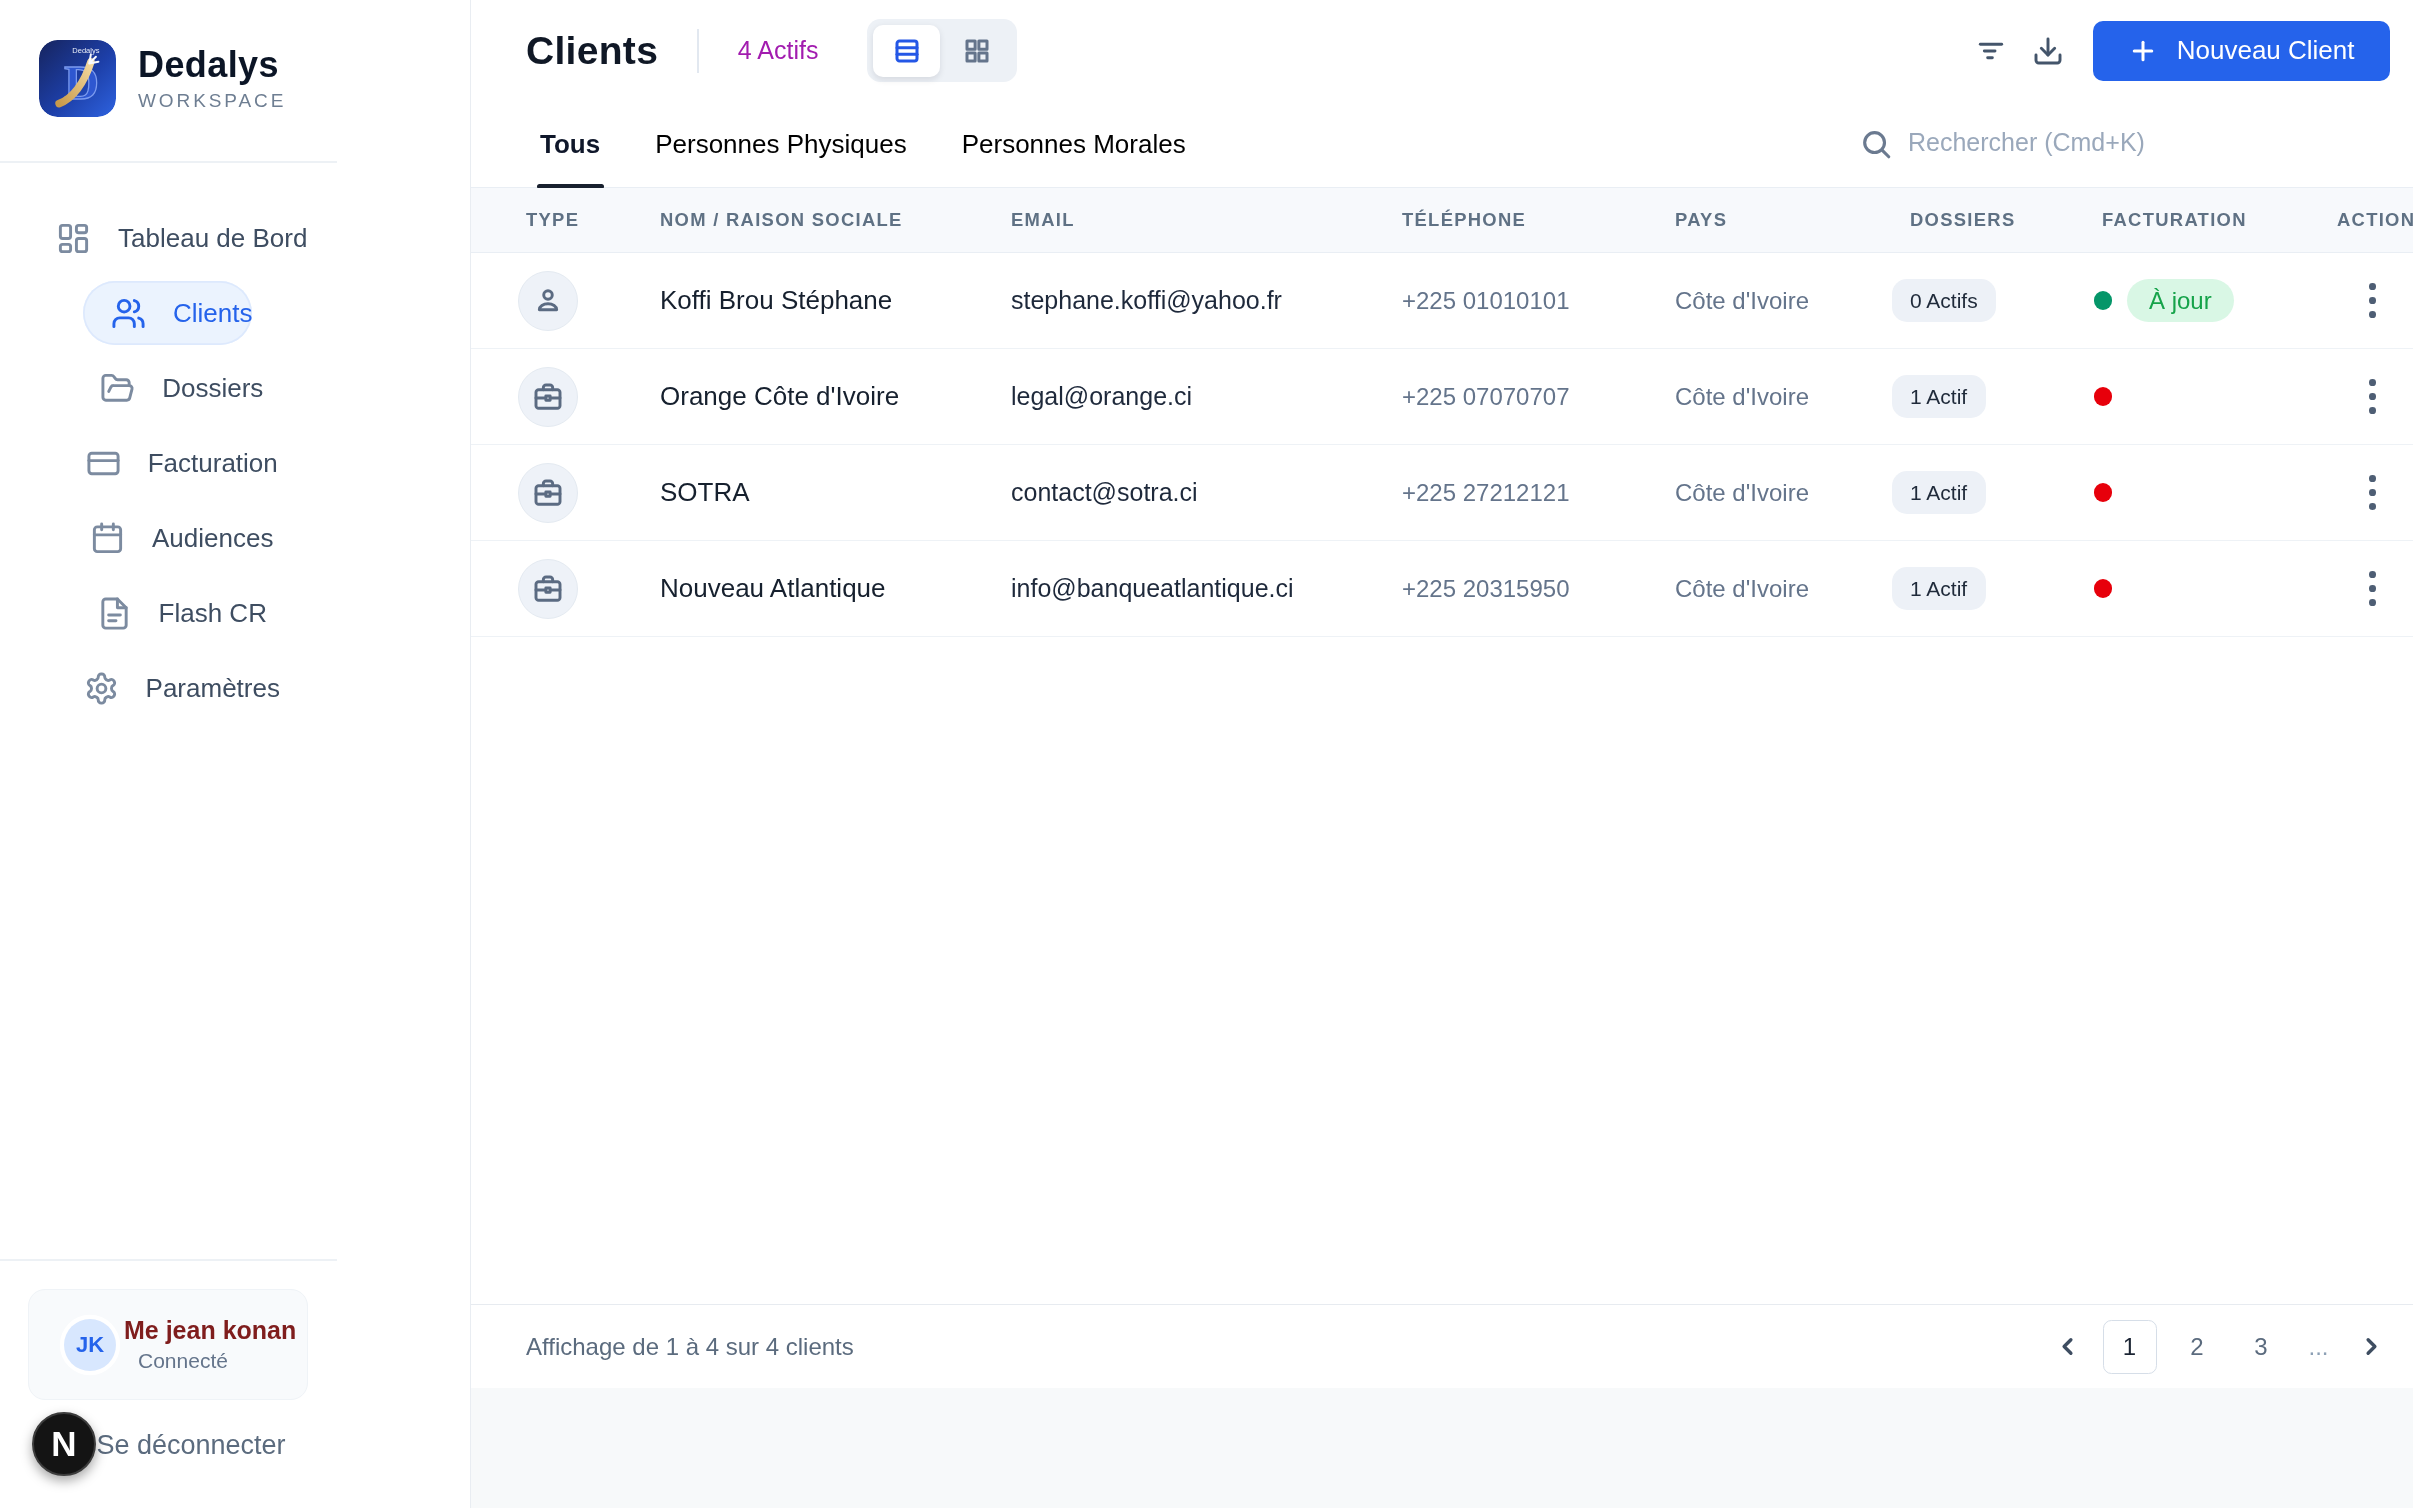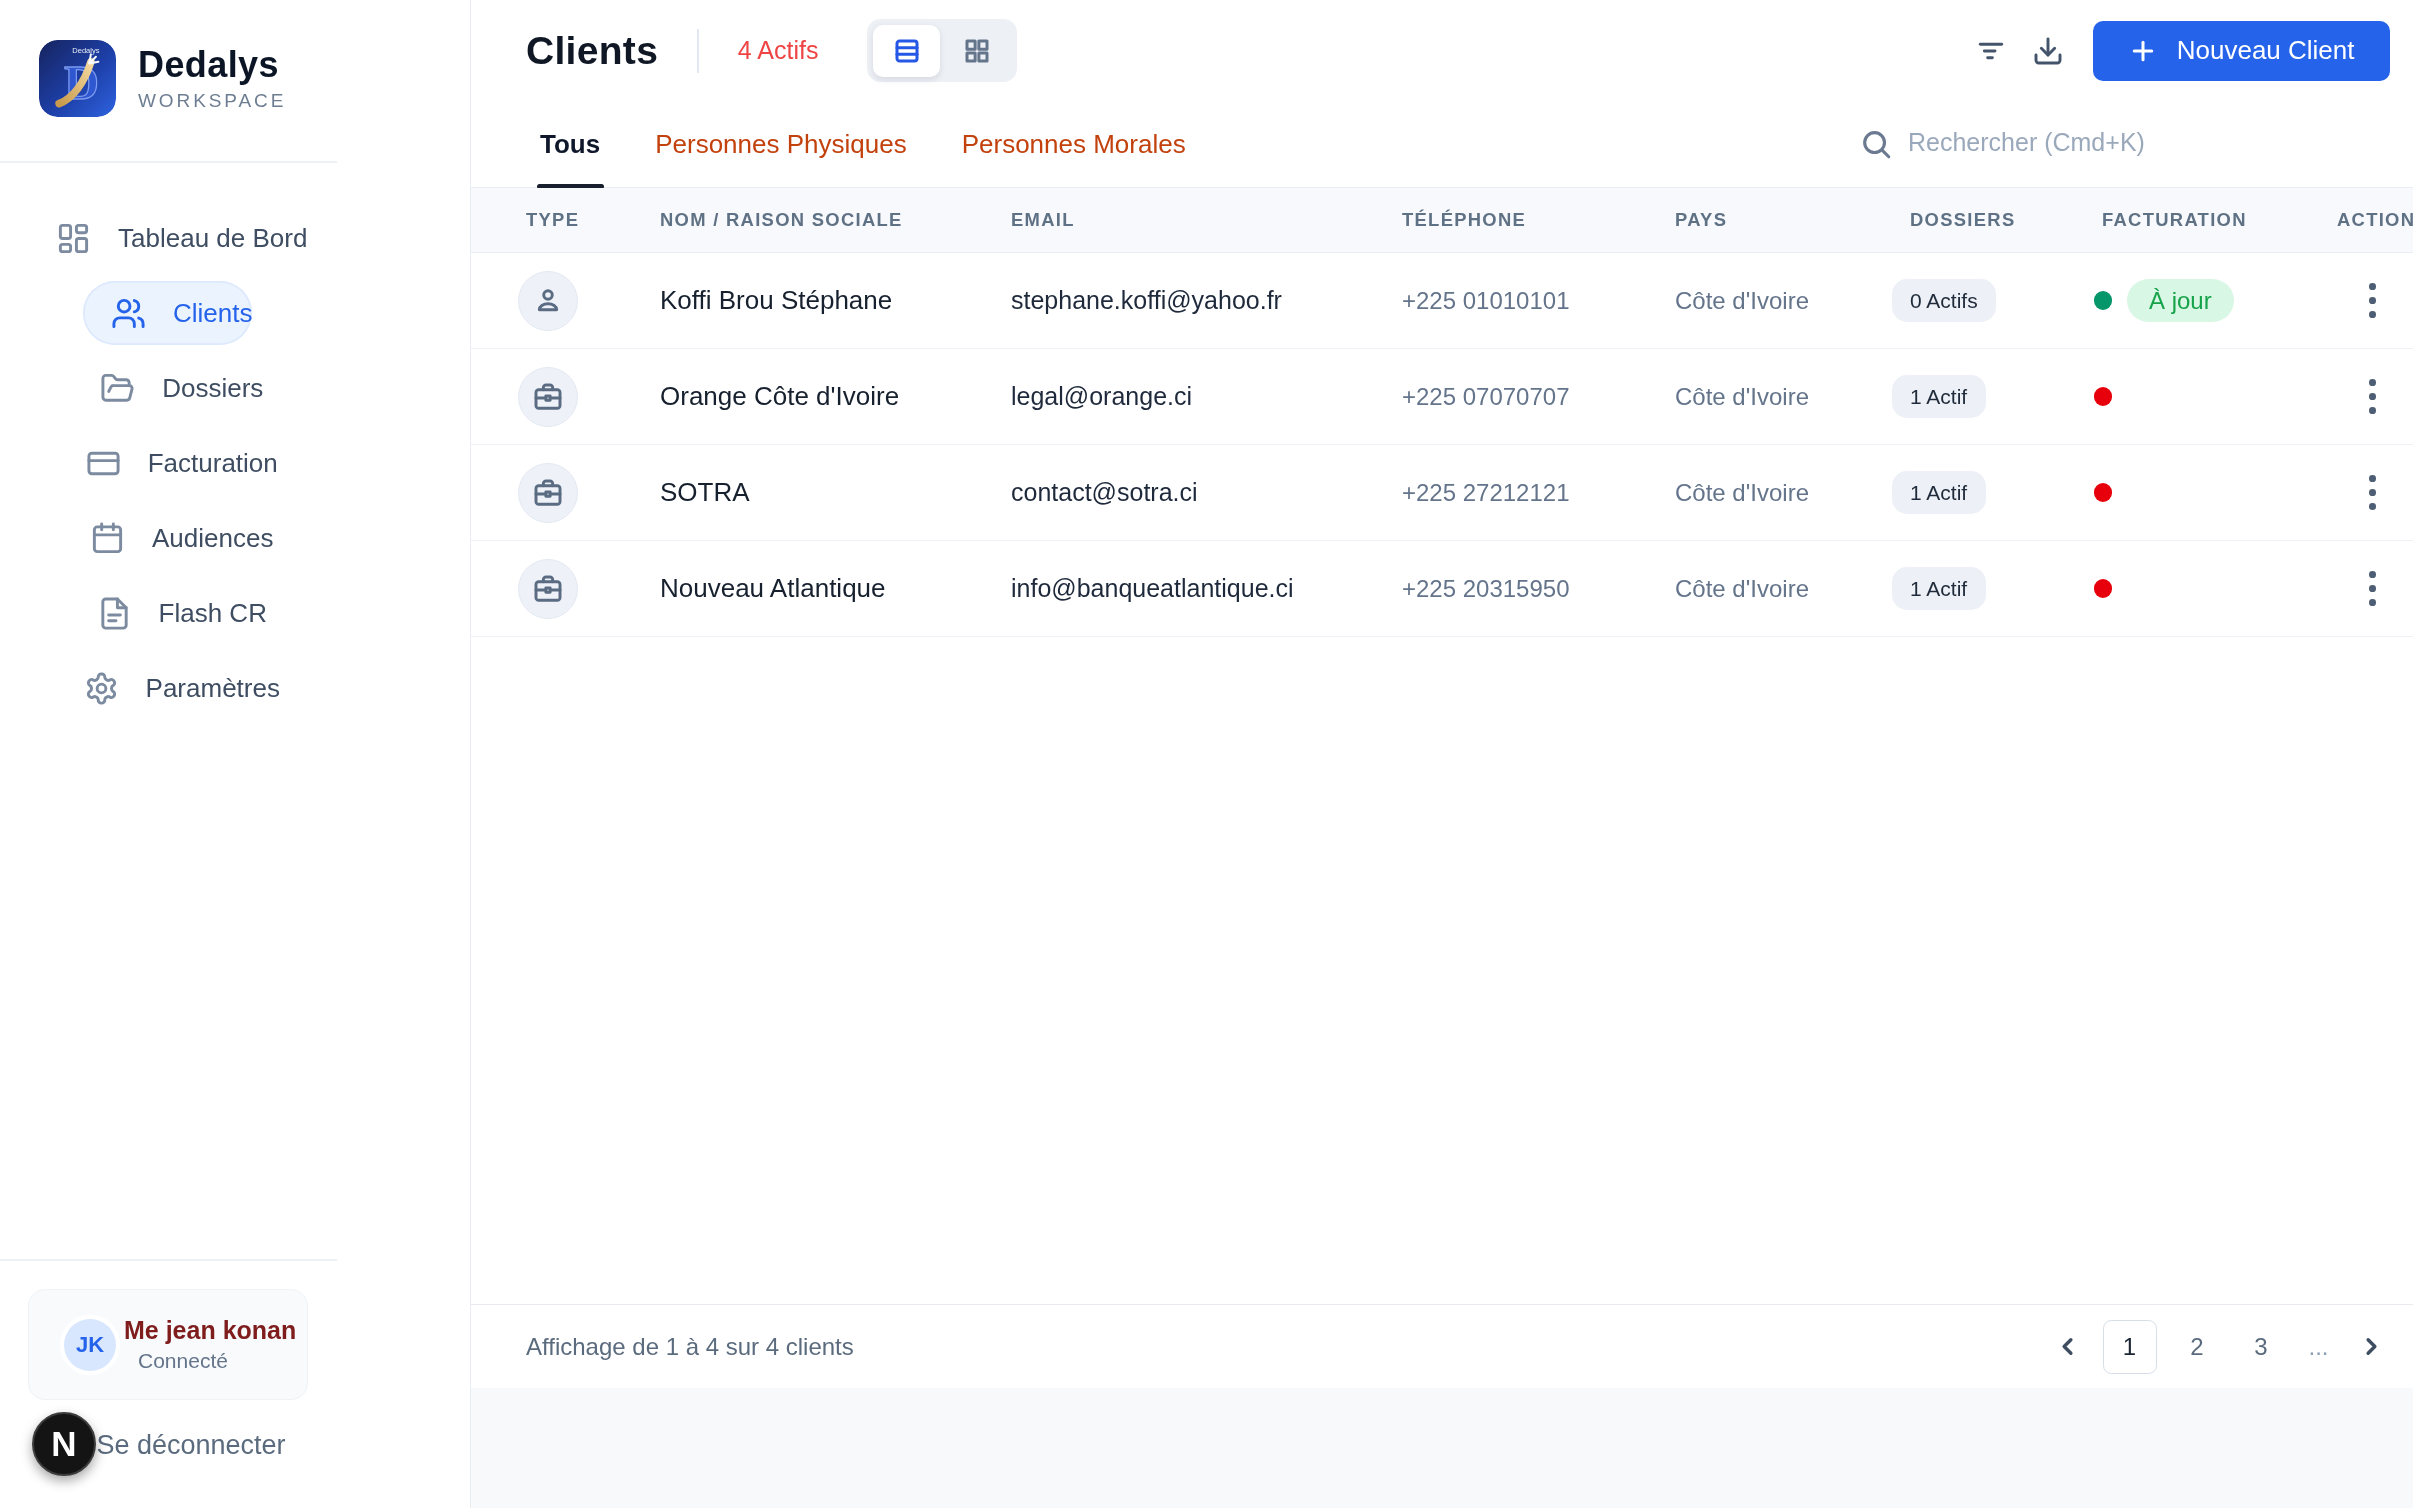--- a/index.html
+++ b/index.html
@@ -39,39 +39,39 @@
   .next-badge{position:absolute;left:32px;top:1412px;width:64px;height:64px;border-radius:50%;
               background:#141414;border:2.5px solid #3C3C3C;color:#fff;display:flex;align-items:center;
               justify-content:center;font-size:35px;font-weight:600;
               box-shadow:0 5px 11.7px rgba(0,0,0,.35);cursor:pointer;}
 
   
   .main-header{position:absolute;left:471px;top:0;right:0;height:101px;background:#fff;
                display:flex;align-items:center;padding:0 23.5px 0 55px;}
   .page-title{font-size:39px;font-weight:bold;color:#101826;letter-spacing:0.3px;}
   .vdiv{width:1.7px;height:44px;background:#E2E8F0;margin:0 39px;}
-  .active-count{font-size:25px;color:#ef4444;}
+  .active-count{font-size:25px;color:#a21caf;}
   .view-toggle{margin-left:49px;background:#EDF1F6;border-radius:13.4px;padding:5.9px;display:flex;gap:3.4px;}
   .vt-btn{width:67px;height:52px;border-radius:10px;display:flex;align-items:center;justify-content:center;
           color:#64748B;cursor:pointer;}
   .vt-btn.active{background:#fff;color:#2457E6;box-shadow:0 2.5px 6.7px rgba(15,23,42,.10);}
   .vt-btn svg{width:30px;height:30px;}
   .header-right{margin-left:auto;display:flex;align-items:center;gap:13px;justify-content:center;}
   .icon-btn{width:44px;height:44px;display:flex;align-items:center;justify-content:center;
             color:#44556B;cursor:pointer;}
   .icon-btn svg{width:32px;height:32px;}
   .new-client-btn{height:60px;margin-left:10px;background:#2563EB;color:#fff;border:none;border-radius:10px;
                   font-size:26px;font-family:inherit;display:flex;align-items:center;gap:18.4px;
                   padding:0 35px;cursor:pointer;}
   .new-client-btn svg{width:30px;height:30px;}
 
   
   .tabs-row{position:absolute;left:471px;top:101px;right:0;height:87px;background:#fff;
             border-bottom:1.7px solid #E9EEF4;display:flex;align-items:center;padding-left:69px;}
-  .tab{font-size:26px;color:#c2410c;height:100%;display:flex;align-items:center;position:relative;
+  .tab{font-size:26px;color:#000000;height:100%;display:flex;align-items:center;position:relative;
        margin-right:55px;cursor:pointer;}
   .tab.active{color:#0F172A;font-weight:600;}
   .tab.active::after{content:"";position:absolute;bottom:-1.7px;left:-3.4px;right:-3.4px;height:5px;
                      background:#18202E;border-radius:2.5px;}
   .search{display:flex;align-items:flex-start;gap:13.4px;margin-left:auto;margin-right:147px;}
   .search .icon{width:34px;height:34px;color:#6B7A90;}
   .search input{border:none;outline:none;font-size:25px;font-family:inherit;color:#334155;width:360px;background:transparent;}
   .search input::placeholder{color:#9AA8BB;}
 
   

